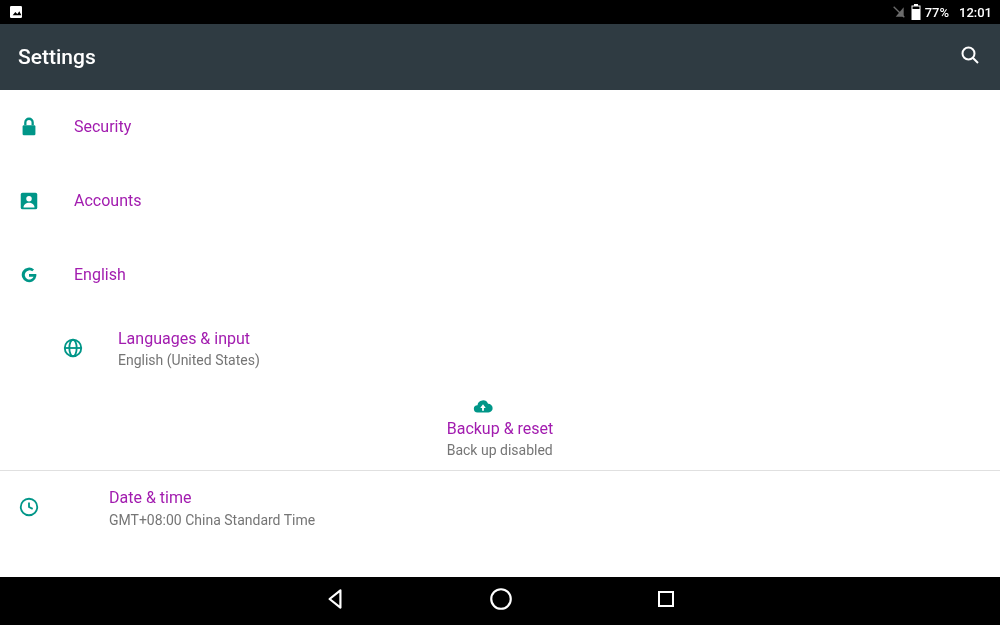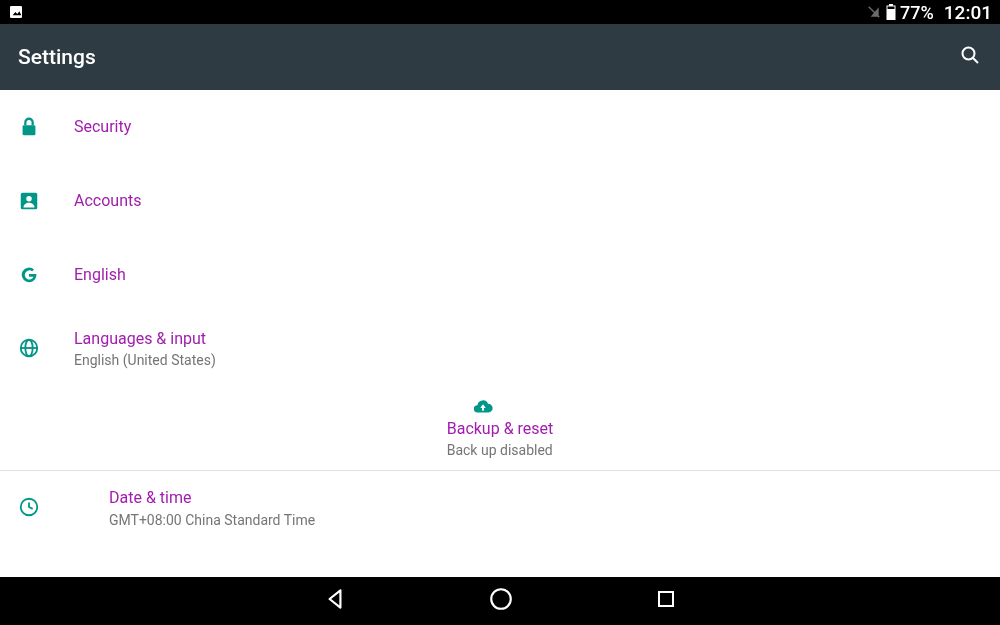--- a/index.html
+++ b/index.html
@@ -85,22 +85,22 @@
       bottom: 0; left: 0; right: 0;
       height: 48px;
       background: #000000;
       display: flex;
       align-items: center;
       justify-content: center;
       gap: 140px;
     }
     .nav-btn { cursor: pointer; }
     .teal { fill: #009688; }
-    .battery-text { font-size: 18px; font-weight: 500; margin-right: 2px; }
-    .clock-text { font-size: 19px; font-weight: 500; margin-left: 4px; }
+    .battery-text { font-size: 13px; font-weight: 500; margin-right: 2px; }
+    .clock-text { font-size: 13px; font-weight: 500; margin-left: 4px; }
   </style>
 </head>
 <body>
 
 <div class="status-bar">
   <div class="status-left">
     <svg width="16" height="16" viewBox="0 0 24 24">
       <rect x="3" y="3" width="18" height="18" rx="2" fill="#ffffff"></rect>
       <polygon points="7,17 11,12 14,15 17,11 20,17" fill="#000000"></polygon>
     </svg>
@@ -162,21 +162,21 @@
     <div class="icon-slot">
       <svg width="22" height="22" viewBox="0 0 24 24">
         <path d="M12 11 v3 h5 a5 5 0 1 1 -1.5 -6 l2 -2 A8 8 0 1 0 20 13 v-2 z" class="teal"></path>
       </svg>
     </div>
     <div class="text-slot">
       <div class="item-title">English</div>
     </div>
   </div>
 
-  <div class="list-item" style="min-height:72px;">
+  <div class="list-item" style="min-height:72px;margin-left:44px;">
     <div class="icon-slot">
       <svg width="22" height="22" viewBox="0 0 24 24">
         <circle cx="12" cy="12" r="9" fill="none" stroke="#009688" stroke-width="2"></circle>
         <ellipse cx="12" cy="12" rx="4" ry="9" fill="none" stroke="#009688" stroke-width="2"></ellipse>
         <line x1="3" y1="12" x2="21" y2="12" stroke="#009688" stroke-width="2"></line>
       </svg>
     </div>
     <div class="text-slot">
       <div class="item-title">Languages &amp; input</div>
       <div class="item-subtitle">English (United States)</div>

